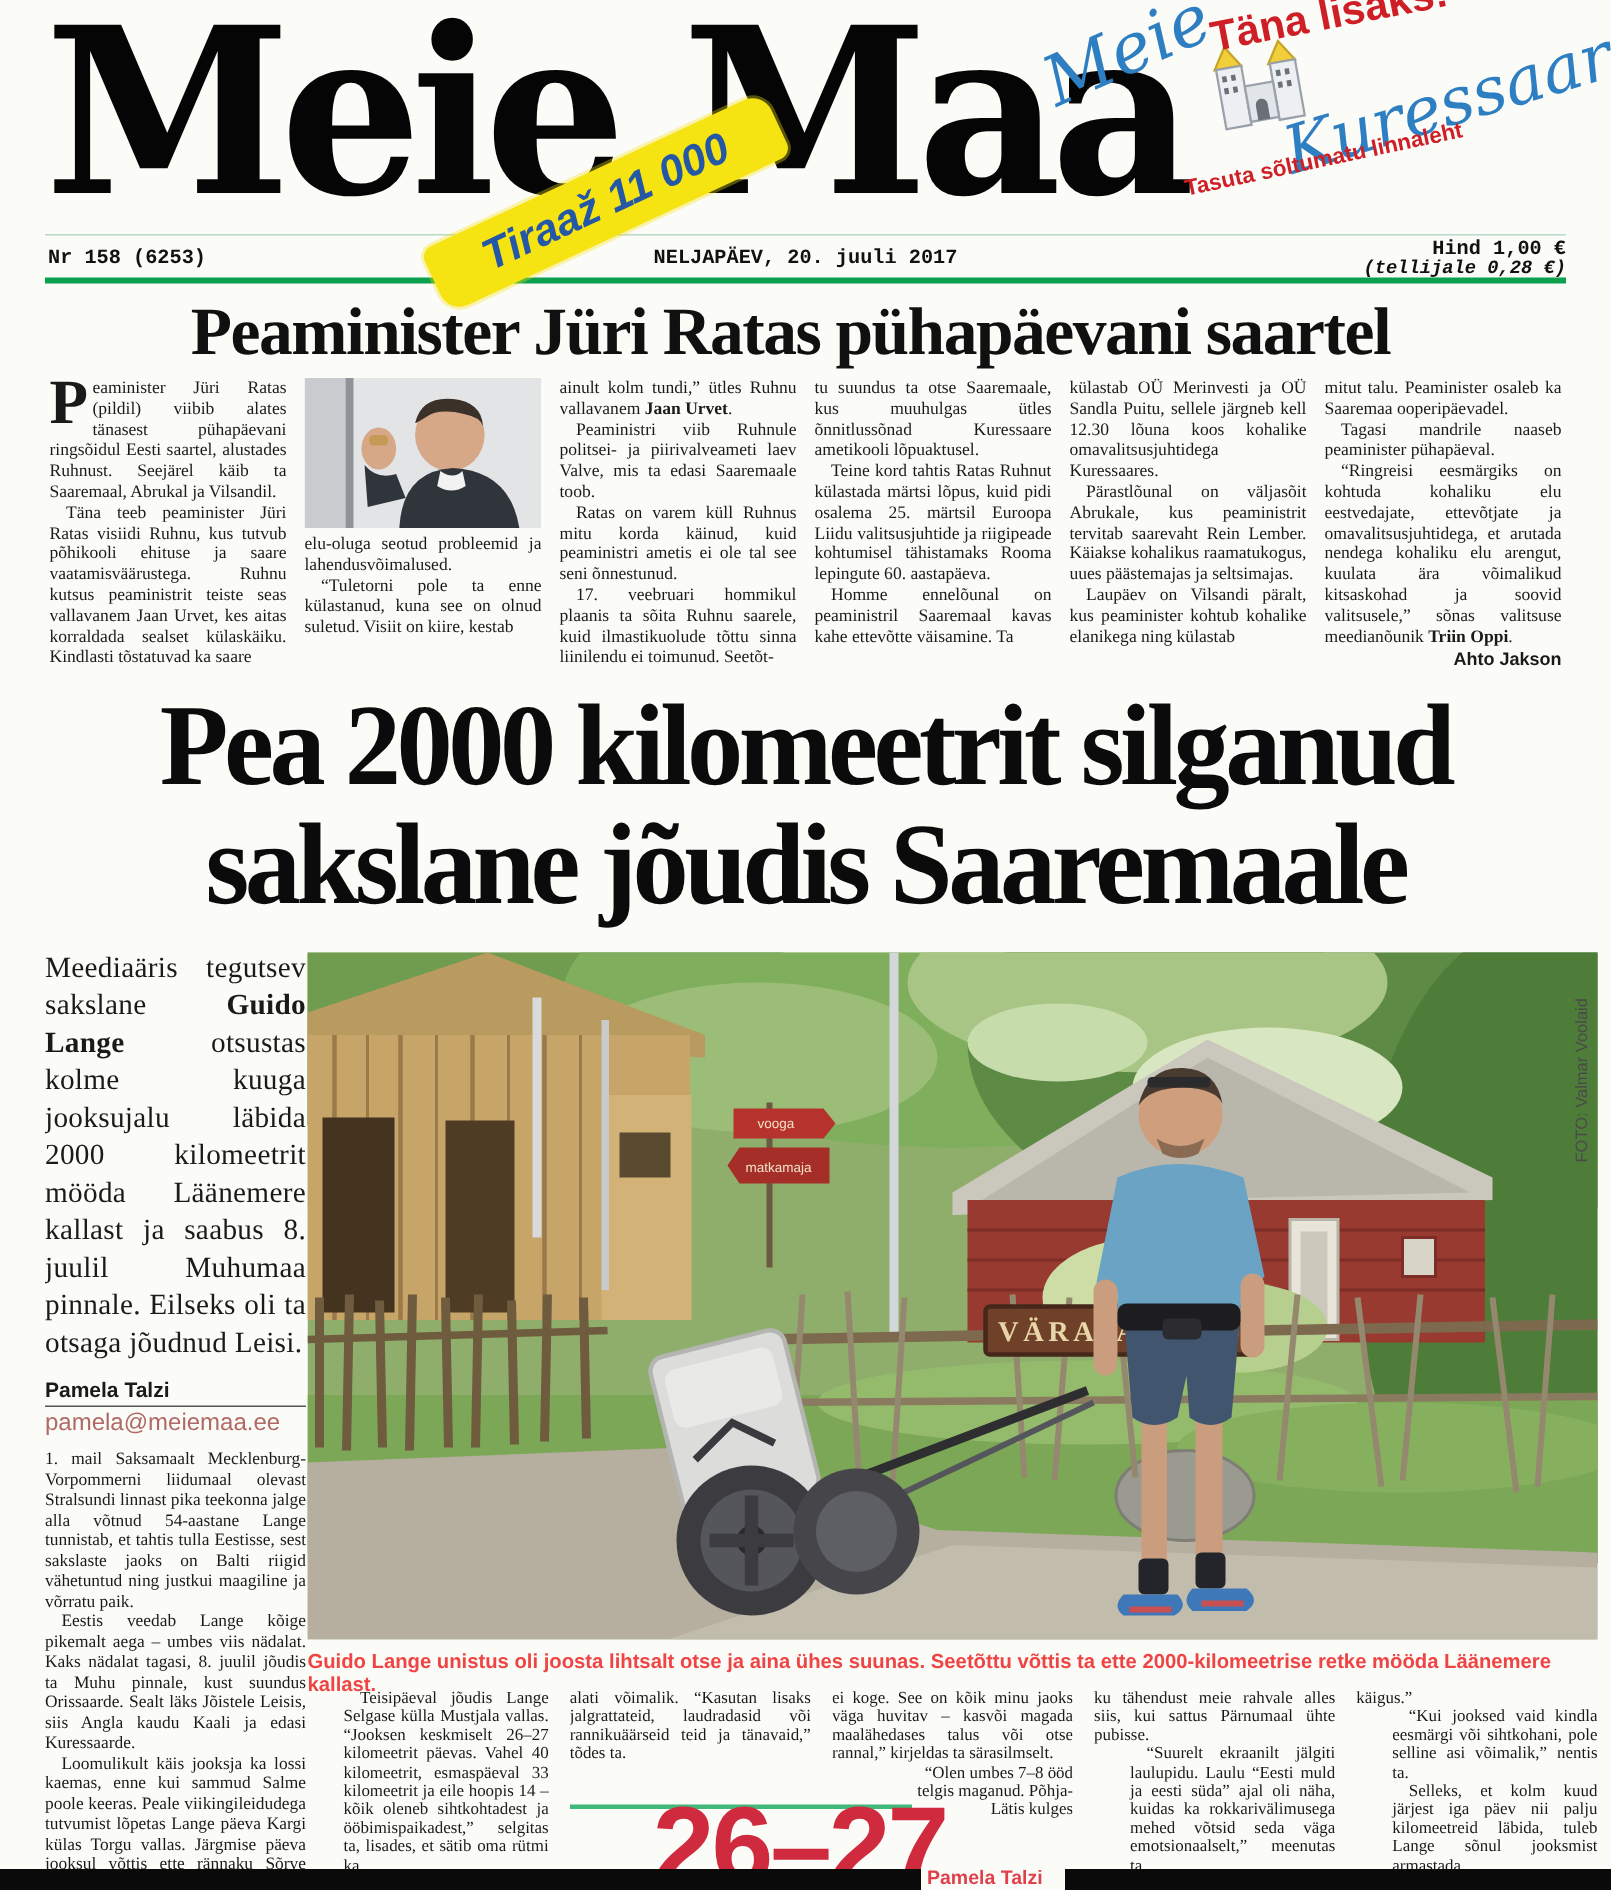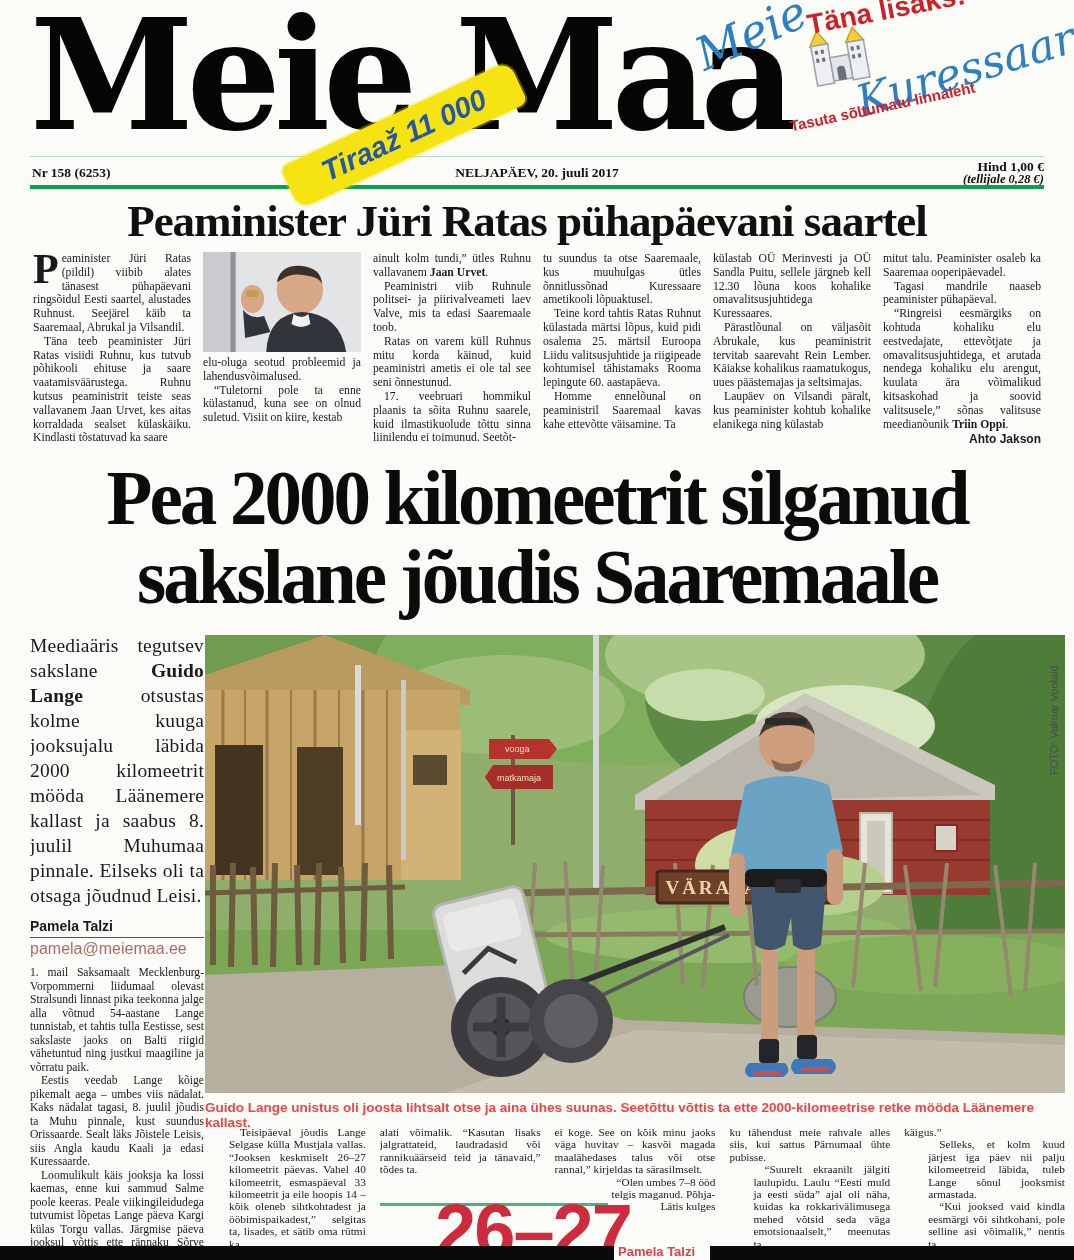--- a/index.html
+++ b/index.html
@@ -21,21 +21,21 @@
         font-size:28px;color:#cf1f26;transform:rotate(-11deg);}
   #meie-script{left:693px;top:6px;font-family:"DejaVu Serif",serif;font-style:italic;
         font-size:46px;color:#2e7fc2;transform:rotate(-24deg);}
   #kuressaare{left:852px;top:40px;font-family:"DejaVu Serif",serif;font-style:italic;
         font-size:44px;color:#2e7fc2;transform:rotate(-17deg);}
   #tagline{left:788px;top:98px;font-family:"Liberation Sans",sans-serif;font-weight:bold;
         font-size:15px;color:#cf1f26;transform:rotate(-12deg);}
   #castle{left:806px;top:22px;transform:rotate(-10deg);z-index:4;}
   #dl-thin{left:30px;top:156px;width:1014px;height:1px;background:#b9d8c5;}
   #dl-thick{left:30px;top:185px;width:1014px;height:4px;background:#0aa04e;}
-  .dateline{font-family:Liberation Serif, serif;font-weight:bold;font-size:13.5px;color:#111;}
+  .dateline{font-family:Liberation Mono, monospace;font-weight:bold;font-size:13.5px;color:#111;}
   #dl-issue{left:32px;top:165px;}
   #dl-date{left:0;top:165px;width:1074px;text-align:center;}
   #dl-price{right:30px;top:160px;text-align:right;line-height:13px;}
   #dl-price .sub{font-style:italic;font-size:12.5px;}
   
   #a1-headline{left:10px;top:196px;width:1034px;text-align:center;font-weight:bold;
         font-size:45px;line-height:50px;letter-spacing:-1px;color:#101010;}
   #a1-cols{left:33px;top:252px;width:1008px;height:208px;display:flex;gap:12px;}
   .col{flex:1;overflow:hidden;font-size:11.7px;line-height:13.8px;text-align:justify;}
   .col p{margin:0;}
@@ -335,22 +335,22 @@
   <div class="bcol">
     <p>ei koge. See on kõik minu jaoks väga huvitav – kasvõi magada maalähedases talus või otse rannal,” kirjeldas ta särasilmselt.</p>
     <p class="narrow">“Olen umbes 7–8 ööd telgis maganud. Põhja-Lätis kulges</p>
   </div>
   <div class="bcol">
     <p>ku tähendust meie rahvale alles siis, kui sattus Pärnumaal ühte pubisse.</p>
     <p class="ind">“Suurelt ekraanilt jälgiti laulupidu. Laulu “Eesti muld ja eesti süda” ajal oli näha, kuidas ka rokkarivälimusega mehed võtsid seda väga emotsionaalselt,” meenutas ta,</p>
   </div>
   <div class="bcol">
     <p>käigus.”</p>
+    <p class="ind">“Kui jooksed vaid kindla eesmärgi või sihtkohani, pole selline asi võimalik,” nentis ta.</p>
     <p class="ind">Selleks, et kolm kuud järjest iga päev nii palju kilomeetreid läbida, tuleb Lange sõnul jooksmist armastada.</p>
-    <p class="ind">“Kui jooksed vaid kindla eesmärgi või sihtkohani, pole selline asi võimalik,” nentis ta.</p>
   </div>
 </div>
 
 <div class="abs" id="pull-rule"></div>
 <div class="abs" id="pull-number">26–27</div>
 
 <div class="abs" id="red-partial">Pamela Talzi</div>
 <div class="abs" id="bar-left"></div>
 <div class="abs" id="bar-right"></div>
 

